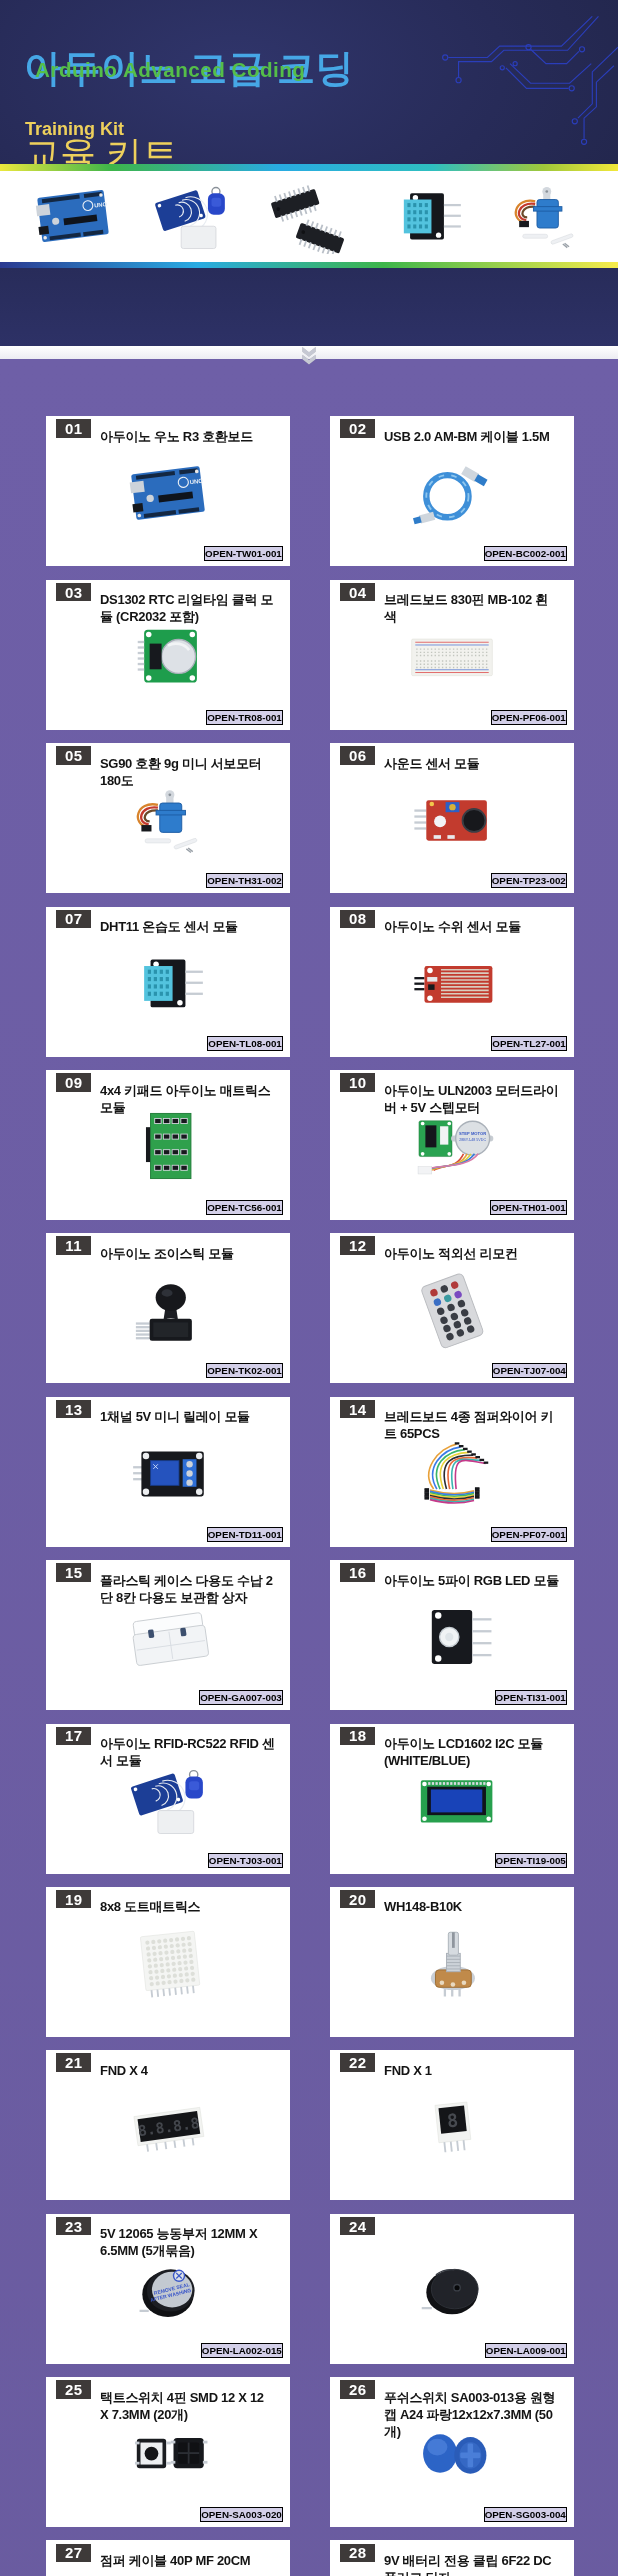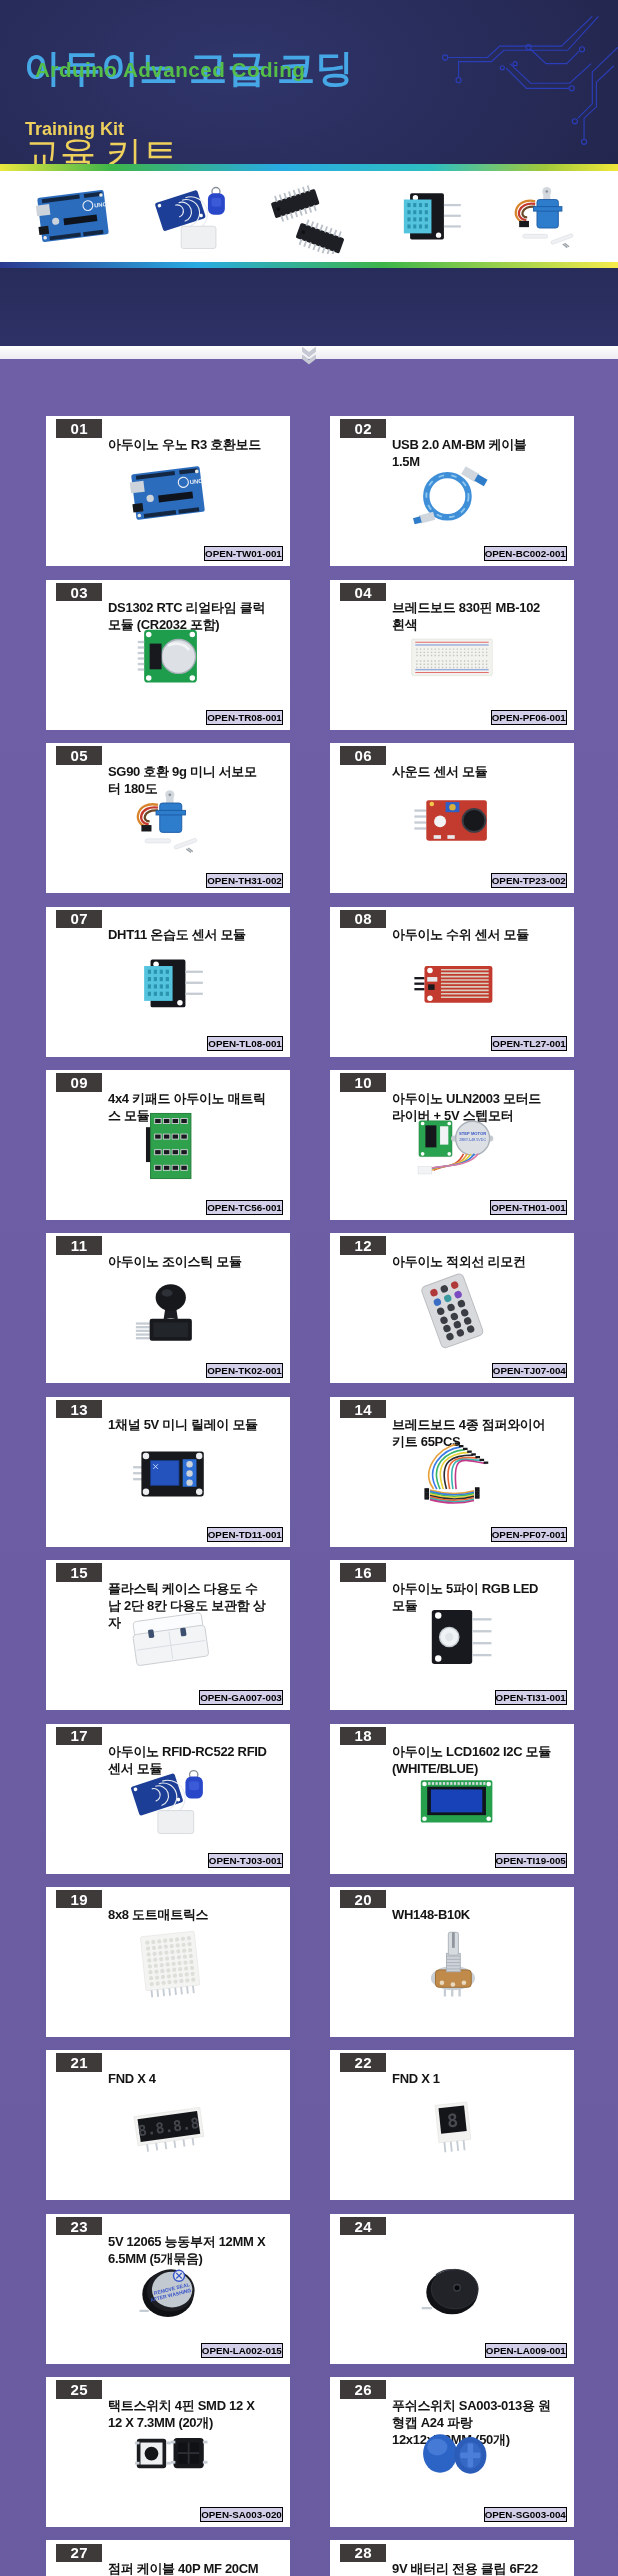--- a/index.html
+++ b/index.html
@@ -28,23 +28,23 @@
   .divider{height:13px;background:linear-gradient(180deg,#ffffff 0%,#ececf2 100%);position:relative;}
   .divider svg{position:absolute;left:50%;top:1px;transform:translateX(-50%);filter:drop-shadow(0 0.5px 0.5px rgba(0,0,0,.25));}
 
   
   .grid{height:3184px;box-sizing:border-box;margin:0;
     padding:57px 0 0 46px;display:grid;
     grid-template-columns:244px 244px;column-gap:40px;
     grid-auto-rows:150px;row-gap:13.4px;
     background:linear-gradient(180deg,#6e5fa7 0%,#685a9d 100%);}
   .card{position:relative;background:#ffffff;}
-  .badge{position:absolute;left:10.3px;top:3.1px;width:46px;height:18.5px;background:#3E3A39;
+  .badge{position:absolute;left:10.3px;top:3.1px;width:35px;height:18.5px;background:#3E3A39;
     color:#fff;font-size:15px;font-weight:800;display:flex;align-items:center;justify-content:center;letter-spacing:0.5px;}
-  .title{position:absolute;left:46px;top:3.6px;right:6.7px;margin:16px;font-size:13px;line-height:17px;
+  .title{position:absolute;left:46px;top:3.6px;right:6.7px;margin:8px;font-size:13px;line-height:17px;
     font-weight:800;color:#141414;letter-spacing:-0.3px;}
   .art{position:absolute;left:0;right:0;top:37px;height:79px;display:flex;align-items:center;justify-content:center;}
   .code{position:absolute;right:7.2px;bottom:5.2px;background:#D3CFE8;border:1.5px solid #000;
     font-size:9.8px;font-weight:700;padding:1px 0;color:#000;white-space:nowrap;}
 </style>
 </head>
 <body>
 
 <div class="page">
 

